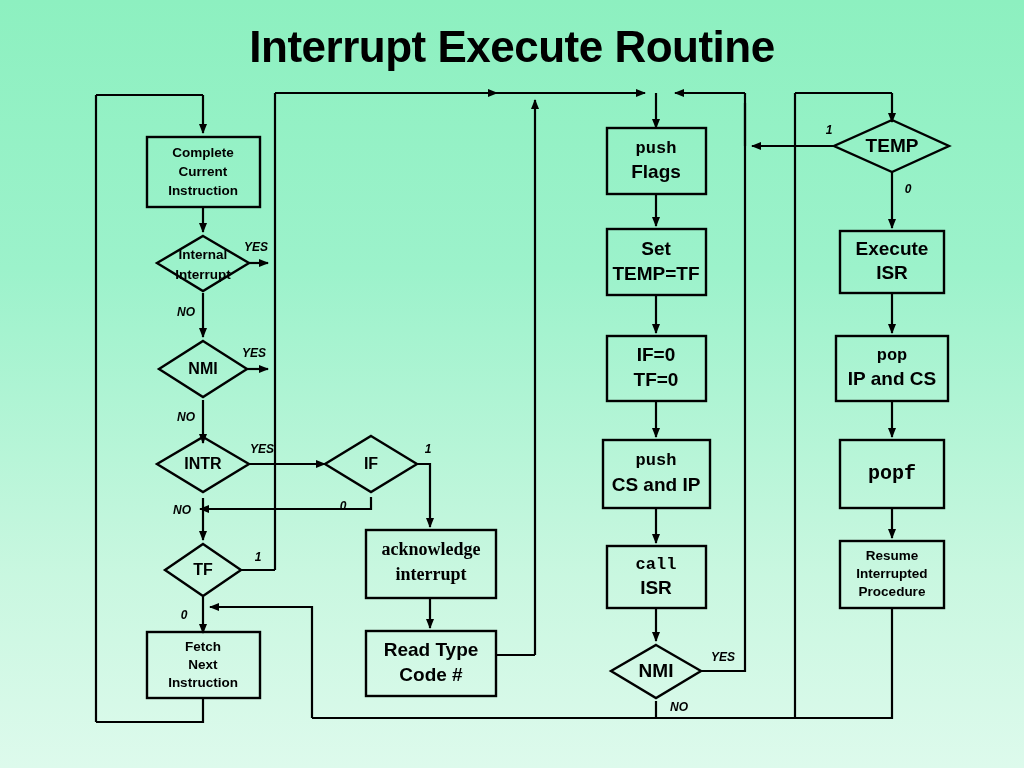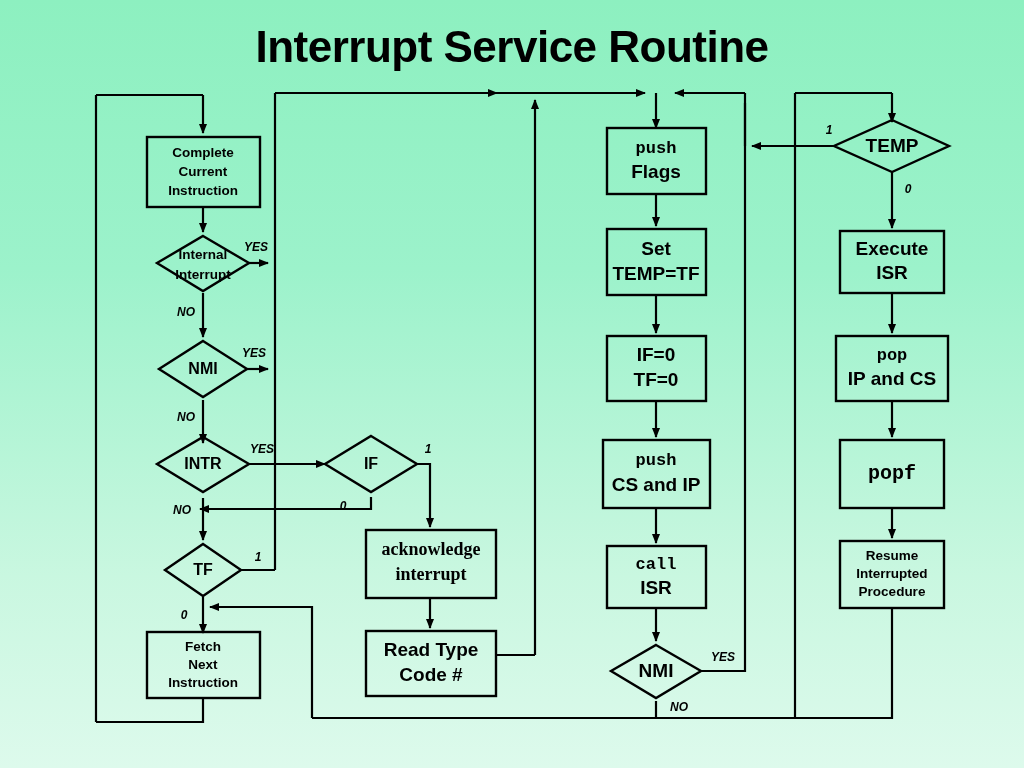--- a/index.html
+++ b/index.html
@@ -83,21 +83,21 @@
     fill: #000;
     text-anchor: middle;
     dominant-baseline: middle;
   }
 </style>
 </head>
 <body>
 
 <div id="stage">
 
-  <div id="title">Interrupt Service Routine</div>
+  <div id="title">Interrupt Execute Routine</div>
 
   <svg id="chart" viewBox="0 0 1024 768">
     <defs>
       <marker id="arw" markerWidth="10" markerHeight="8" refX="9" refY="4" orient="auto" markerUnits="userSpaceOnUse">
         <path d="M0,0 L10,4 L0,8 z" fill="#000"></path>
       </marker>
     </defs>
 
     <g>
 

